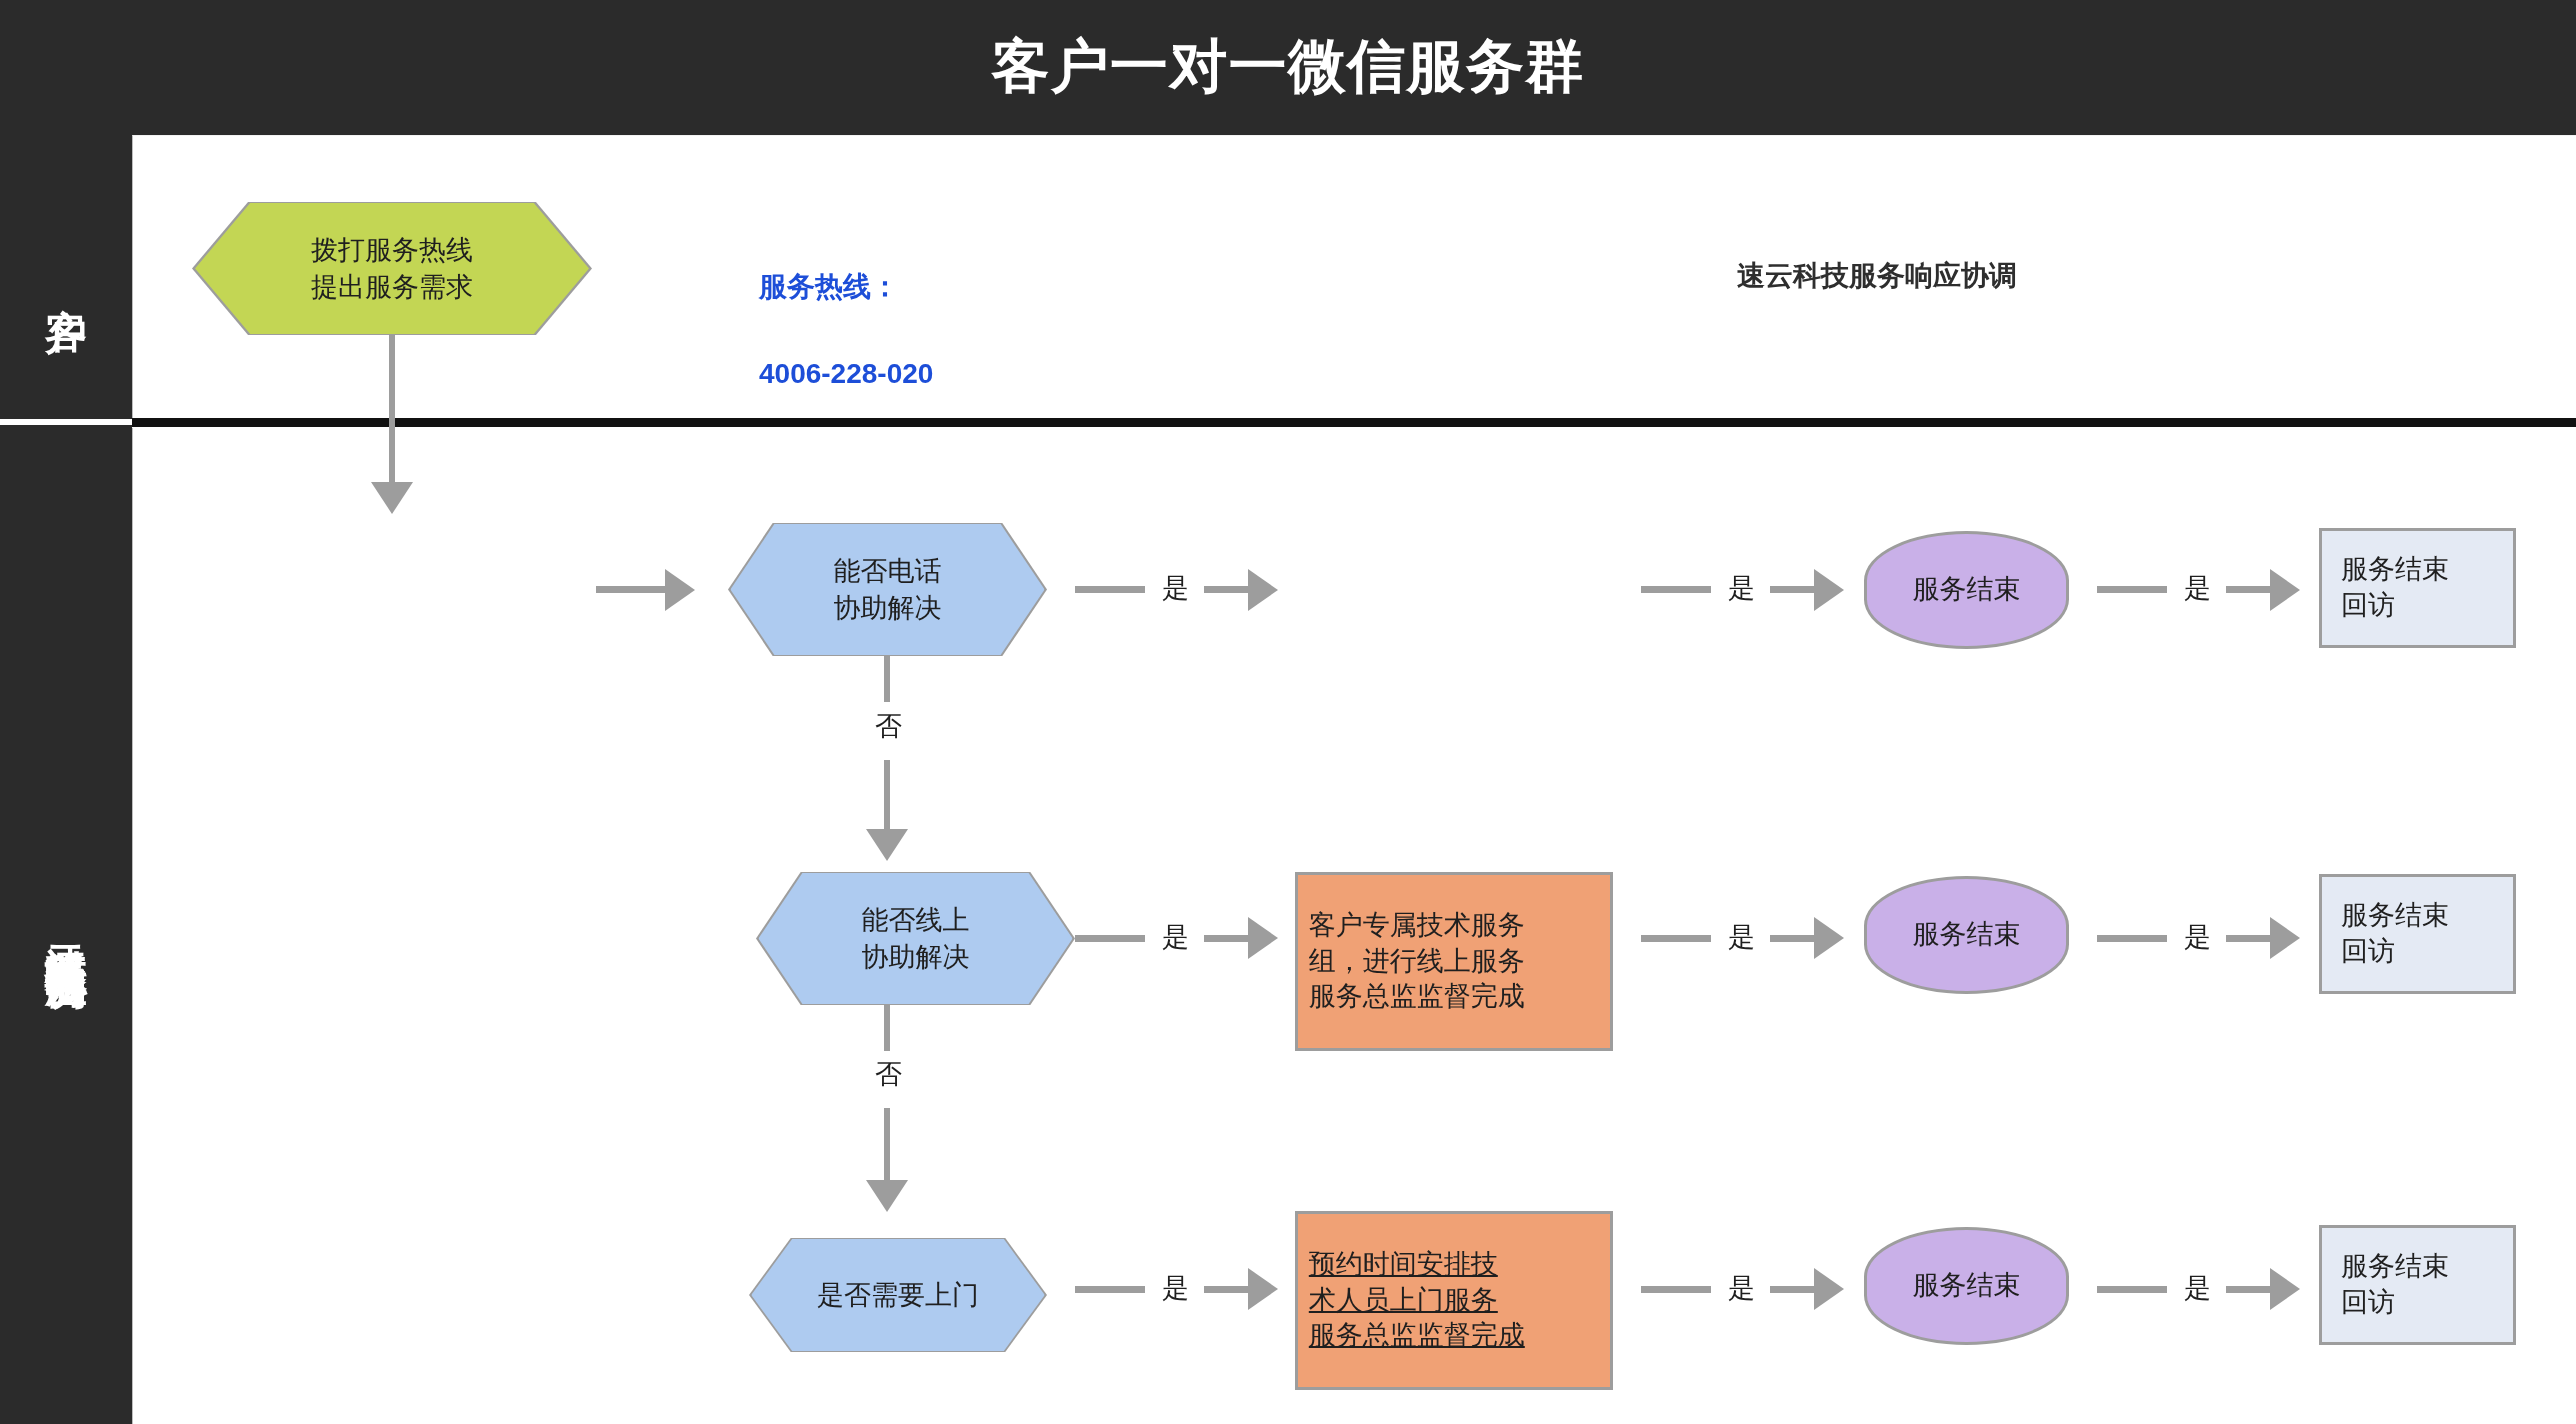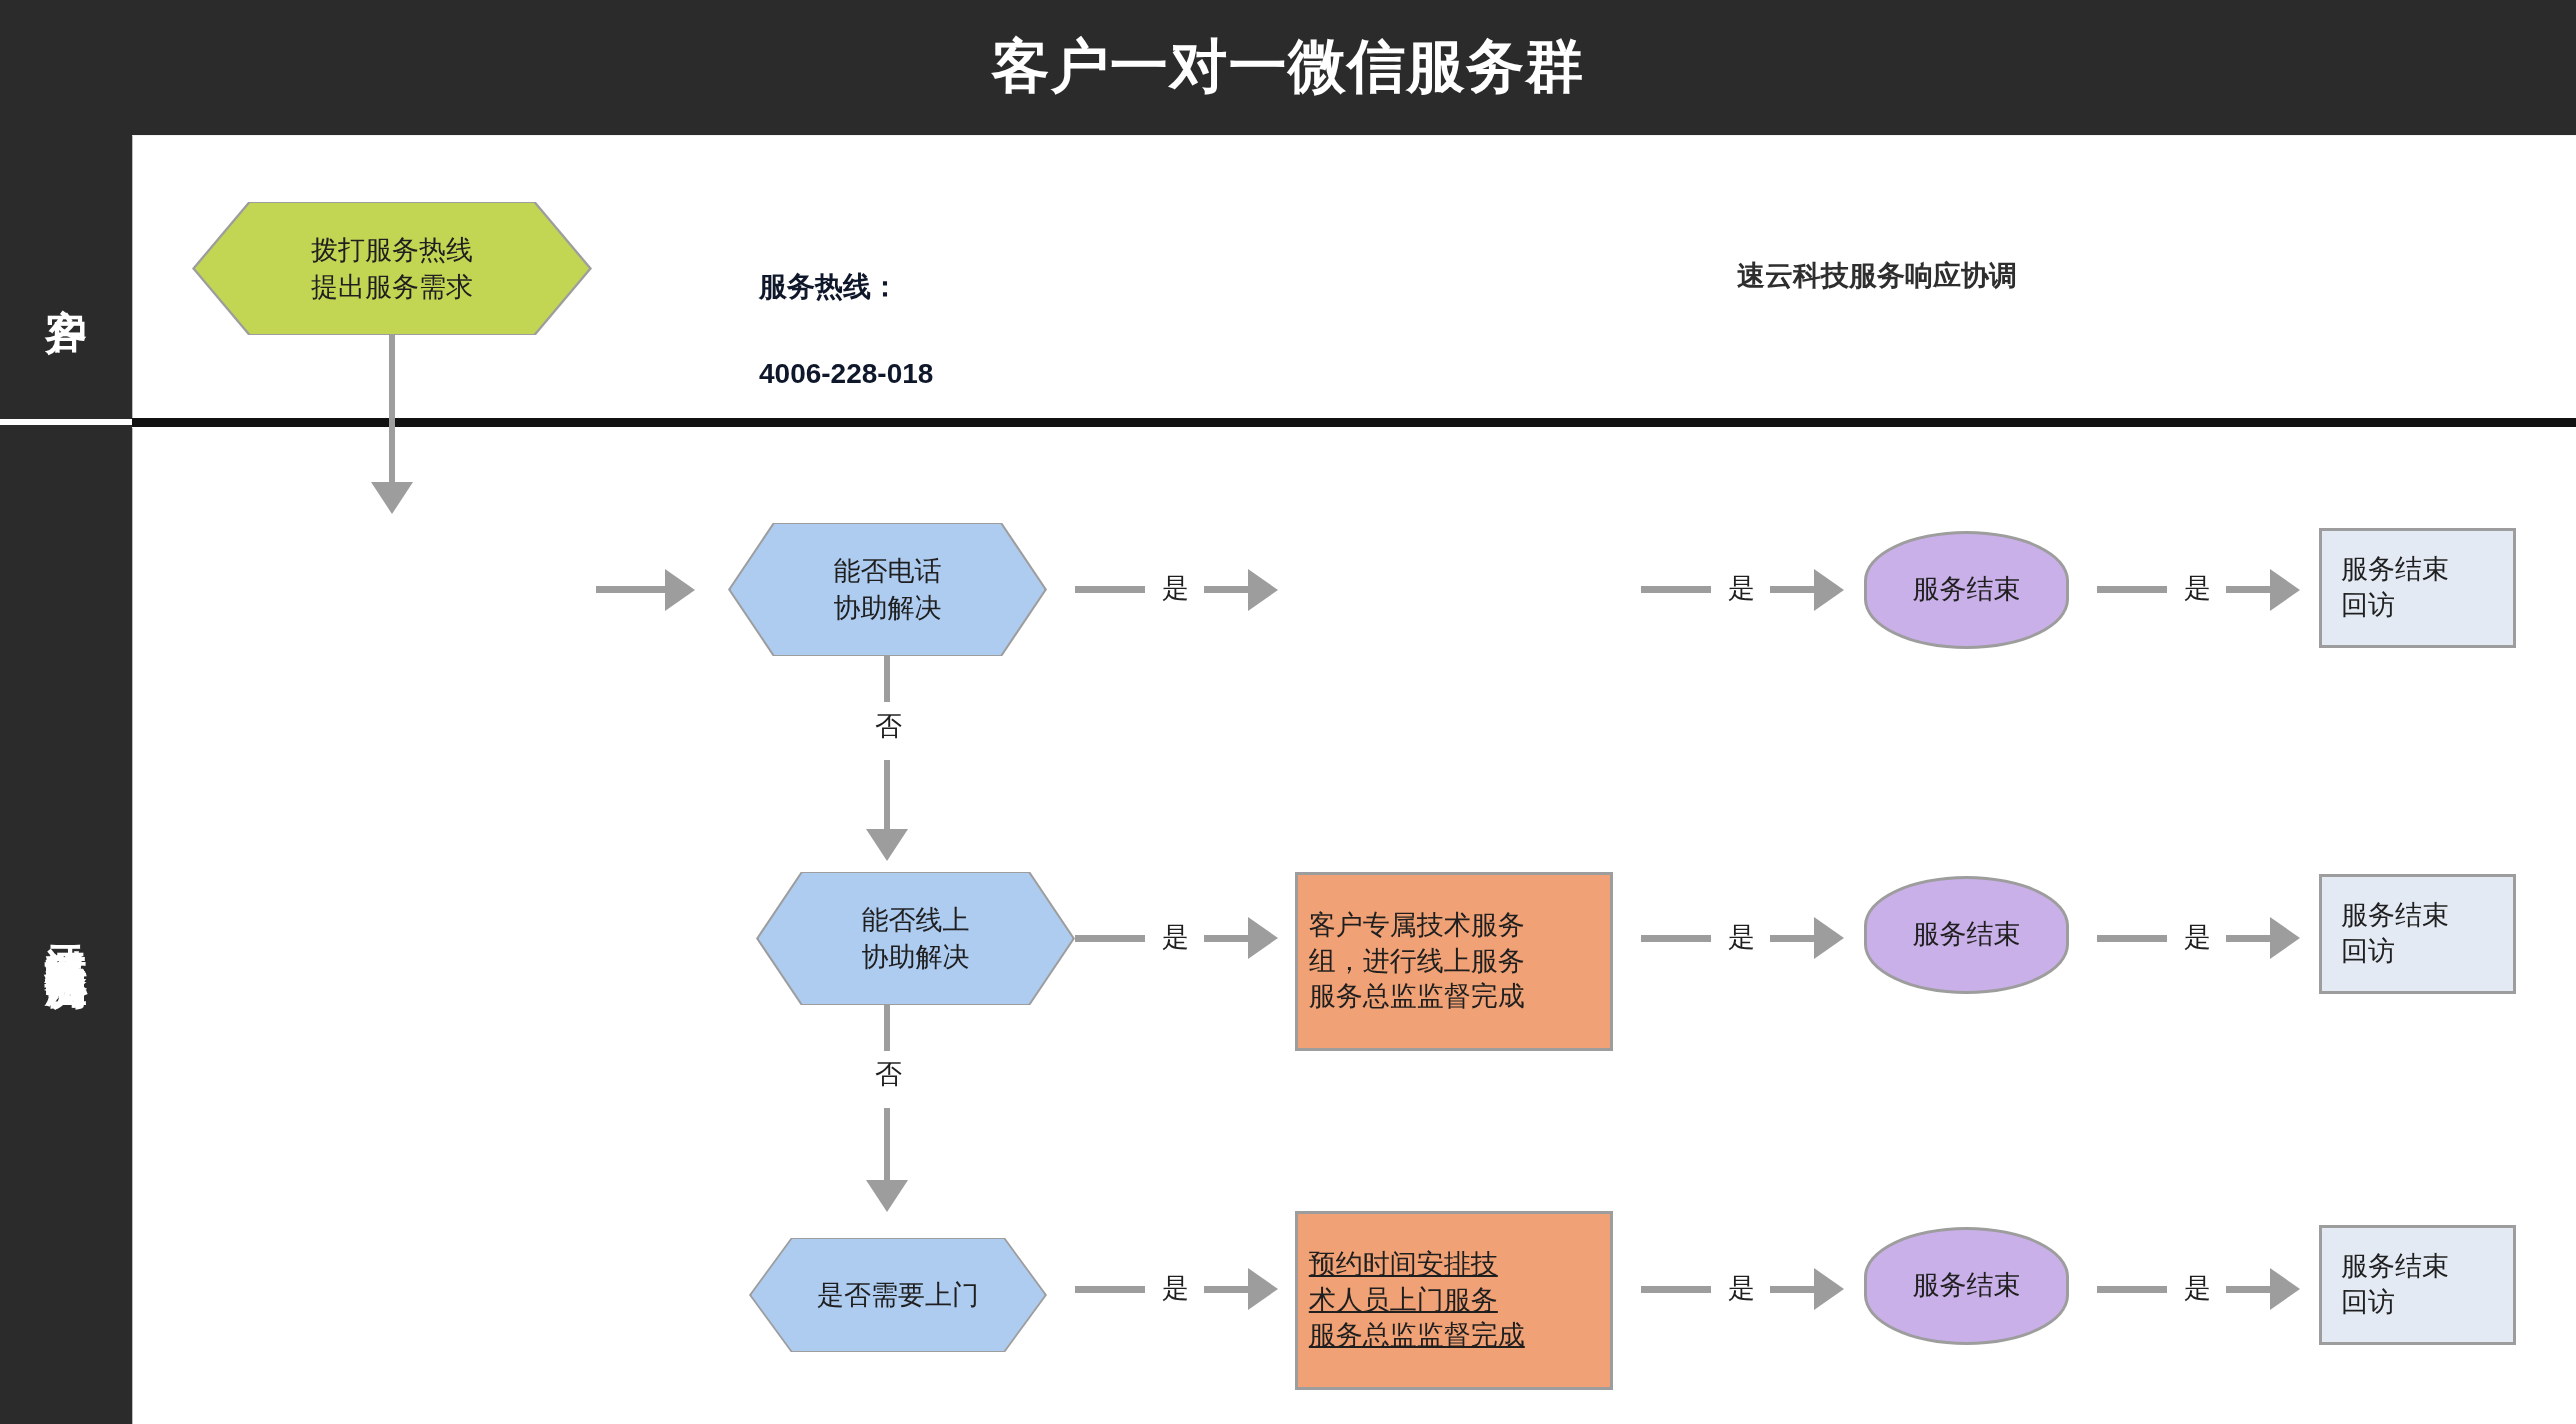--- a/index.html
+++ b/index.html
@@ -112,21 +112,21 @@
   
   .ellipse {
     background: #c9b0e8;
     border: 3.4px solid #9d9d9d;
     border-radius: 50% / 42%;
   }
 
   
   .ftext { position: absolute; white-space: pre-line; }
   .hotline {
-    color: #0f172a; font-size: 28px; font-weight: bold; line-height: 1.55;
+    color: #1d4ed8; font-size: 28px; font-weight: bold; line-height: 1.55;
   }
   .wechat { color: #2e2e2e; font-size: 28px; font-weight: bold; }
 
   
   .vline { position: absolute; background: #9d9d9d; width: 6px; }
   .hstub { position: absolute; background: #9d9d9d; height: 6.7px; }
   .arrow-right {
     position: absolute; width: 0; height: 0;
     border-top: 21px solid transparent;
     border-bottom: 21px solid transparent;
@@ -167,21 +167,21 @@
 
     <div class="hex-wrap hex-green" style="left:192px; top:202px; width:400px; height:133px;">
       <div class="hex-border"></div>
       <div class="hex-fill"></div>
       <div class="hex-label">拨打服务热线
 提出服务需求</div>
     </div>
 
     <div class="ftext hotline" style="left:759px; top:222px;">
       <div>服务热线：</div>
-      <div>4006-228-018</div>
+      <div>4006-228-020</div>
     </div>
 
     <div class="ftext wechat" style="left:1737px; top:257px;">速云科技服务响应协调</div>
 
     <div class="vline" style="left:389px; top:335px; height:149px;"></div>
     <div class="arrow-down" style="left:371px; top:482px;"></div>
 
 
     <div class="hstub" style="left:596px; top:586px; width:70px;"></div>
     <div class="arrow-right" style="left:665px; top:569px;"></div>

